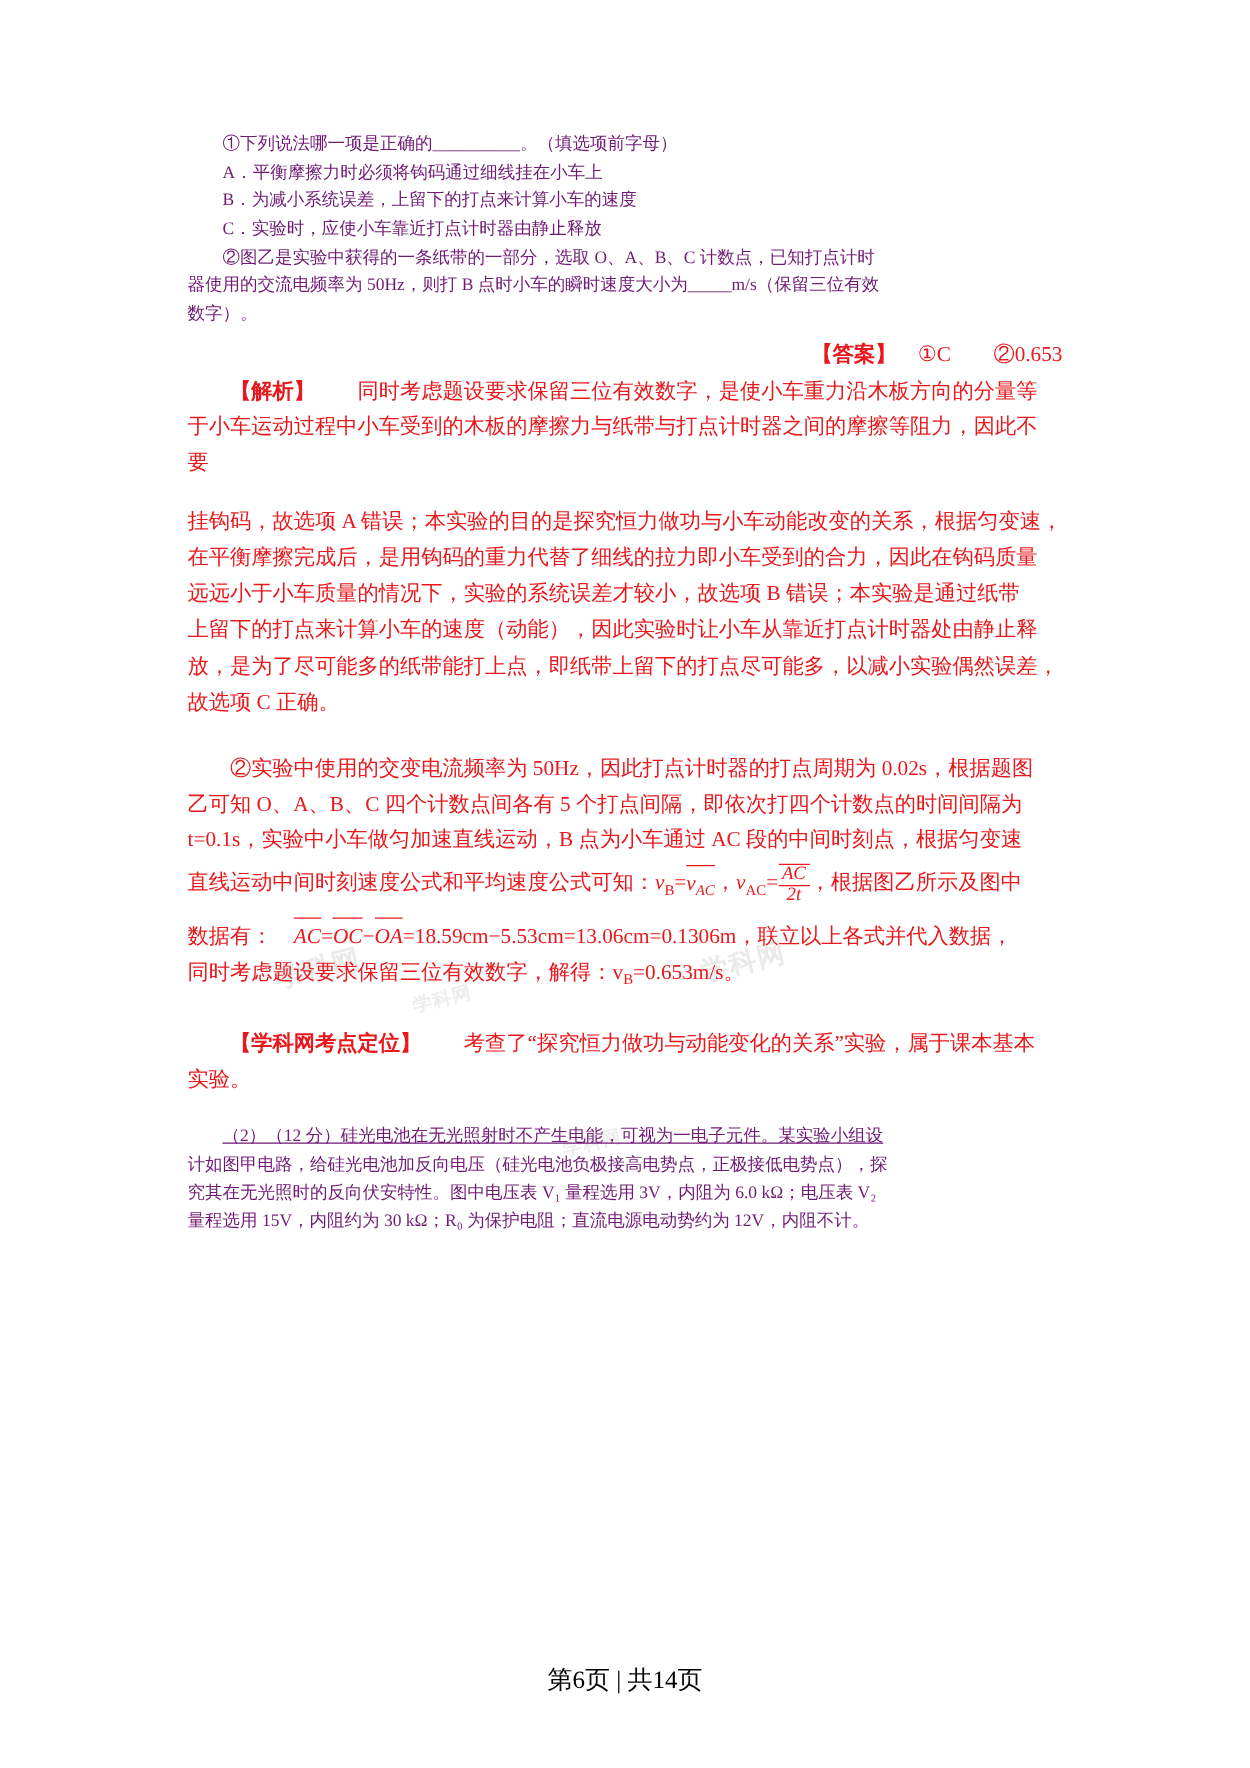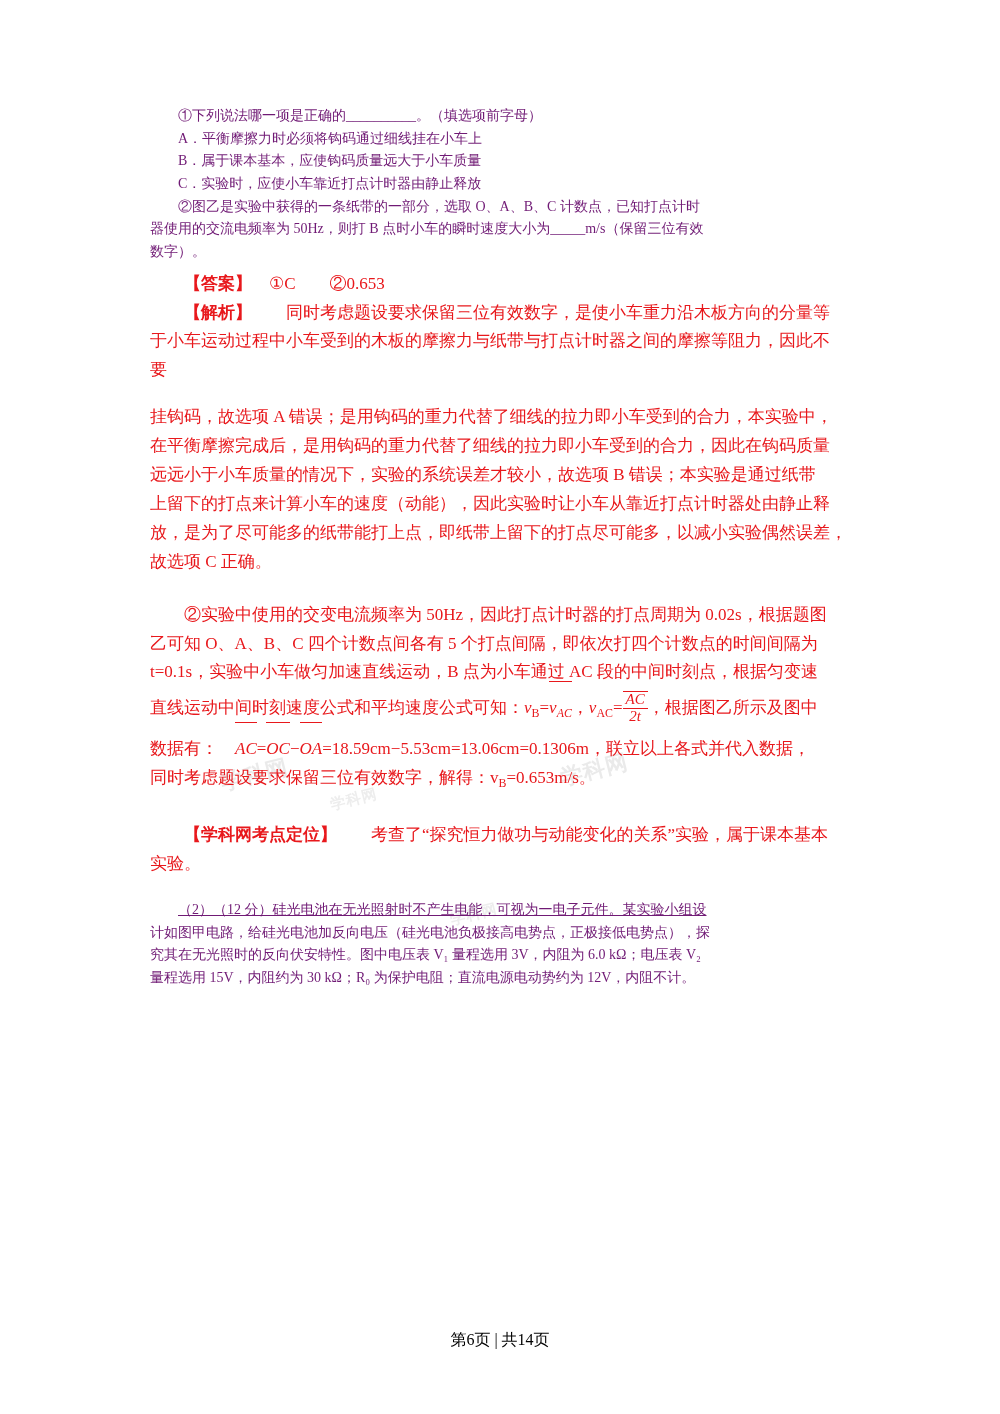--- a/index.html
+++ b/index.html
@@ -48,21 +48,21 @@
     display: block;
     border-bottom: 1px solid #e8181c;
     padding: 0 3px;
   }
   .frac .den {
     display: block;
     padding: 0 3px;
   }
   .over {
     border-top: 1px solid #e8181c;
-    padding-top: 16px;
+    padding-top: 4px;
     font-style: italic;
   }
   sub { font-size: .7em; }
 
   
   .wm {
     position: absolute;
     color: rgba(150,150,150,0.20);
     font-size: 22px;
     font-weight: bold;
@@ -73,21 +73,21 @@
     letter-spacing: 1px;
   }
   .wm.small { font-size: 15px; color: rgba(150,150,150,0.17); }
 
   .footer {
     position: absolute;
     left: 0;
     right: 0;
     top: 1330px;
     text-align: center;
-    font-size: 16px;
+    font-size: 20px;
     color: #000;
   }
 </style>
 </head>
 <body>
 
 <div class="page">
 
   <div class="wm" style="left:220px; top:760px;">学科网</div>
   <div class="wm small" style="left:330px; top:790px;">学科网</div>
@@ -96,46 +96,46 @@
 
   <div class="content">
 
     <div class="para">
       <span class="sp2"></span><span>①下列说法哪一项是正确的__________。（填选项前字母）</span>
     </div>
     <div class="para">
       <span class="sp2"></span><span>A．平衡摩擦力时必须将钩码通过细线挂在小车上</span>
     </div>
     <div class="para">
-      <span class="sp2"></span><span>B．属于课本基本，应使钩码质量远大于小车质量</span>
+      <span class="sp2"></span><span>B．为减小系统误差，上留下的打点来计算小车的速度</span>
     </div>
     <div class="para">
       <span class="sp2"></span><span>C．实验时，应使小车靠近打点计时器由静止释放</span>
     </div>
 
     <div class="para">
       <span class="sp2"></span><span>②图乙是实验中获得的一条纸带的一部分，选取 O、A、B、C 计数点，已知打点计时</span>
     </div>
     <div class="para">
       <span>器使用的交流电频率为 50Hz，则打 B 点时小车的瞬时速度大小为_____m/s（保留三位有效</span>
     </div>
     <div class="para">
       <span>数字）。</span>
     </div>
 
-    <div class="redpara" style="margin-top:6px;">
+    <div class="redpara" style="margin-top:6px;text-align:right;">
       <span class="sp2"></span><span class="bold">【答案】</span><span class="sp1"></span><span>①C　　②0.653</span>
     </div>
 
     <div class="redpara">
       <span class="sp2"></span><span class="bold">【解析】</span><span class="sp2"></span><span>同时考虑题设要求保留三位有效数字，是使小车重力沿木板方向的分量等</span>
     </div>
     <div class="redpara"><span>于小车运动过程中小车受到的木板的摩擦力与纸带与打点计时器之间的摩擦等阻力，因此不</span></div>
     <div class="redpara"><span>要</span></div>
-    <div class="redpara" style="margin-top:18px;"><span>挂钩码，故选项 A 错误；是用钩码的重力代替了细线的拉力即小车受到的合力，本实验中，</span></div>
+    <div class="redpara" style="margin-top:18px;"><span>挂钩码，故选项 A 错误；本实验的目的是探究恒力做功与小车动能改变的关系，根据匀变速，</span></div>
     <div class="redpara"><span>在平衡摩擦完成后，是用钩码的重力代替了细线的拉力即小车受到的合力，因此在钩码质量</span></div>
     <div class="redpara"><span>远远小于小车质量的情况下，实验的系统误差才较小，故选项 B 错误；本实验是通过纸带</span></div>
     <div class="redpara"><span>上留下的打点来计算小车的速度（动能），因此实验时让小车从靠近打点计时器处由静止释</span></div>
     <div class="redpara"><span>放，是为了尽可能多的纸带能打上点，即纸带上留下的打点尽可能多，以减小实验偶然误差，</span></div>
     <div class="redpara"><span>故选项 C 正确。</span></div>
 
     <div class="redpara" style="margin-top:24px;">
       <span class="sp2"></span><span>②实验中使用的交变电流频率为 50Hz，因此打点计时器的打点周期为 0.02s，根据题图</span>
     </div>
     <div class="redpara"><span>乙可知 O、A、B、C 四个计数点间各有 5 个打点间隔，即依次打四个计数点的时间间隔为</span></div>

